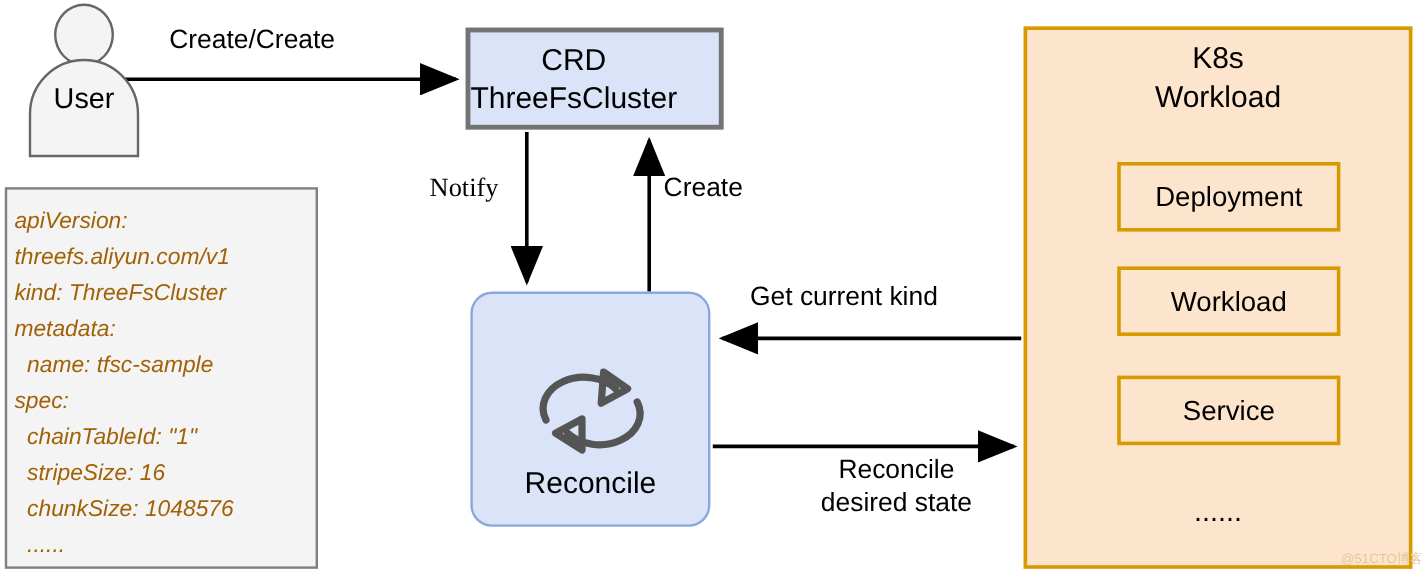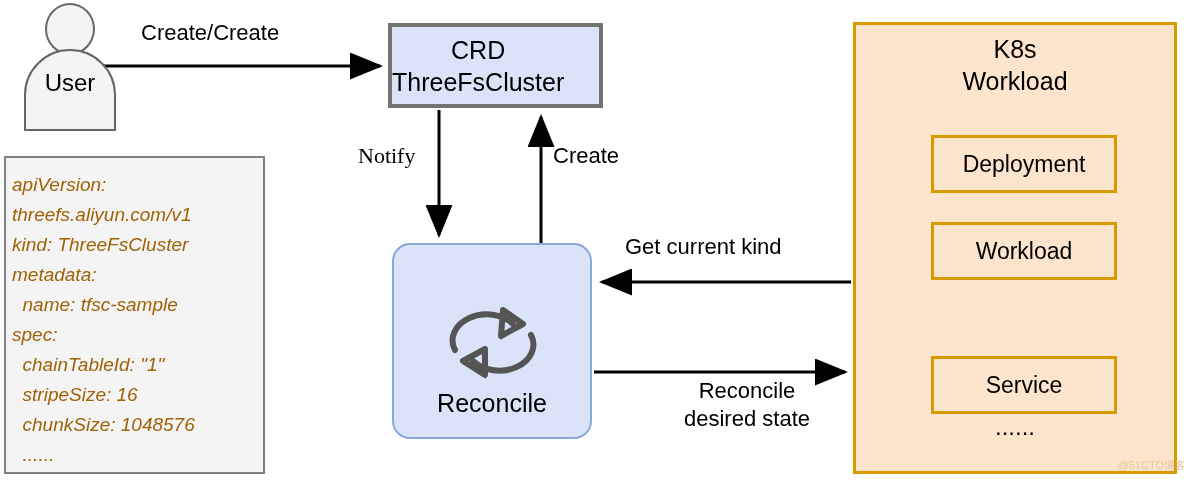--- a/index.html
+++ b/index.html
@@ -126,21 +126,21 @@
     background: #fde5cd;
     border: 3px solid #d79b00;
     box-sizing: border-box;
     display: flex;
     align-items: center;
     justify-content: center;
     font-size: 23px;
   }
   .k8s-item-1 { top: 135px; }
   .k8s-item-2 { top: 222px; }
-  .k8s-item-3 { top: 313px; margin-top: 43px; }
+  .k8s-item-3 { top: 313px; }
   .k8s-ellipsis {
     left: 853px; top: 413px;
     width: 324px;
     text-align: center;
     font-size: 24px;
   }
   .watermark {
     left: 1095px; top: 458px;
     width: 76px;
     text-align: right;

